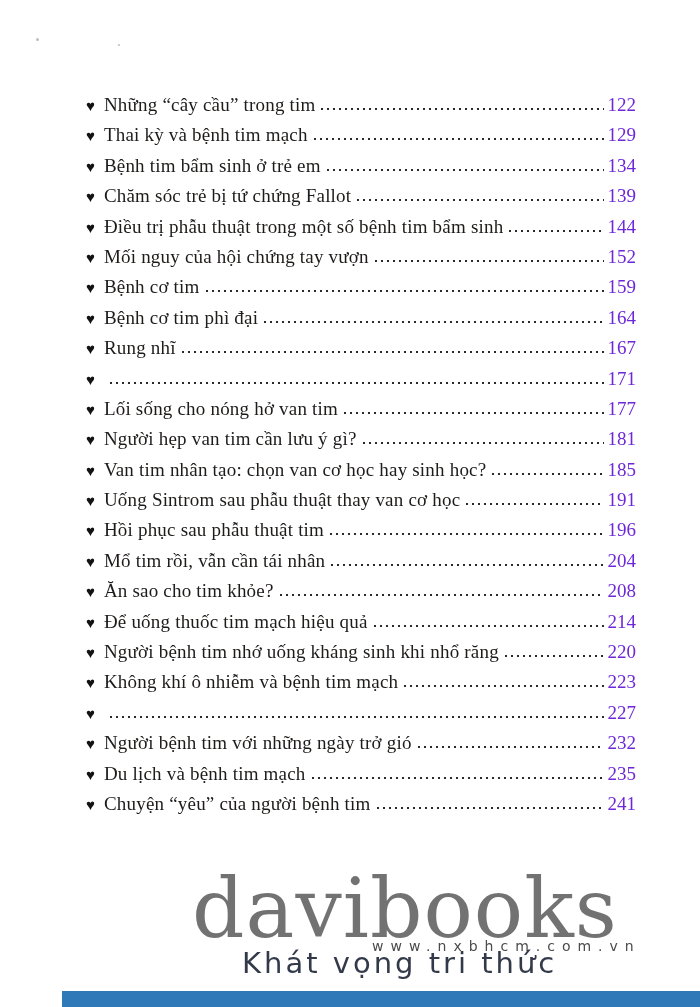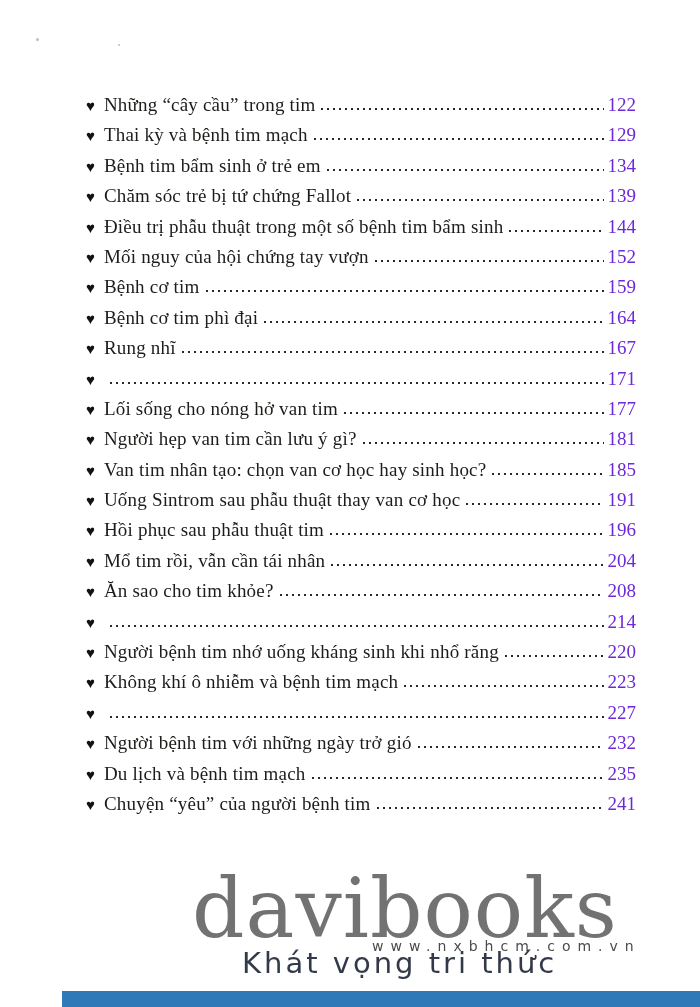--- a/index.html
+++ b/index.html
@@ -212,20 +212,21 @@
         <span class="pagenum">204</span>
       </div>
       <div class="entry">
         <span class="heart">♥</span>
         <span class="title">Ăn sao cho tim khỏe?</span>
         <span class="leader"></span>
         <span class="pagenum">208</span>
       </div>
       <div class="entry">
         <span class="heart">♥</span>
+        <span class="title">Để uống thuốc tim mạch hiệu quả</span>
         <span class="leader"></span>
         <span class="pagenum">214</span>
       </div>
       <div class="entry">
         <span class="heart">♥</span>
         <span class="title">Người bệnh tim nhớ uống kháng sinh khi nhổ răng</span>
         <span class="leader"></span>
         <span class="pagenum">220</span>
       </div>
       <div class="entry">

